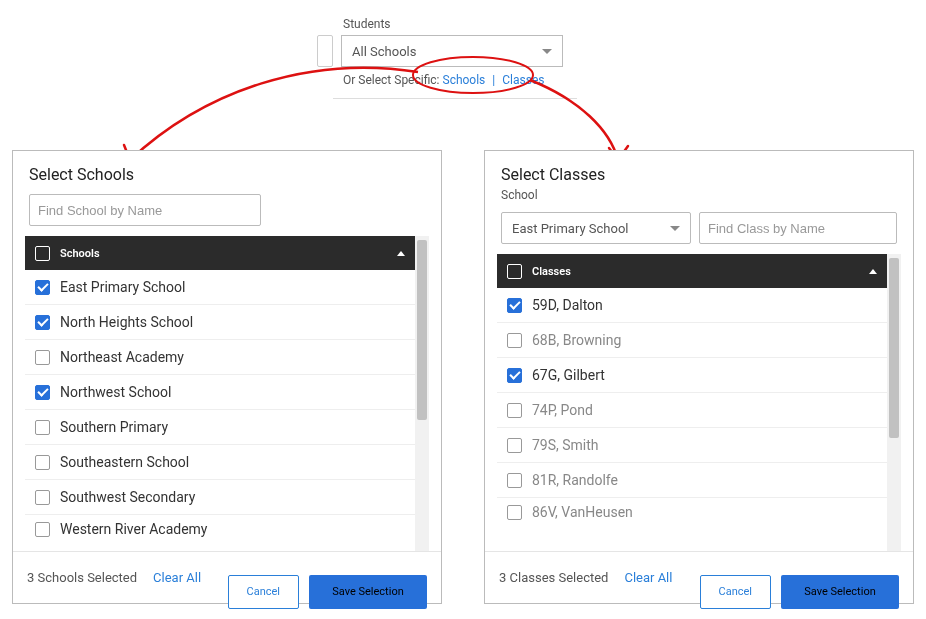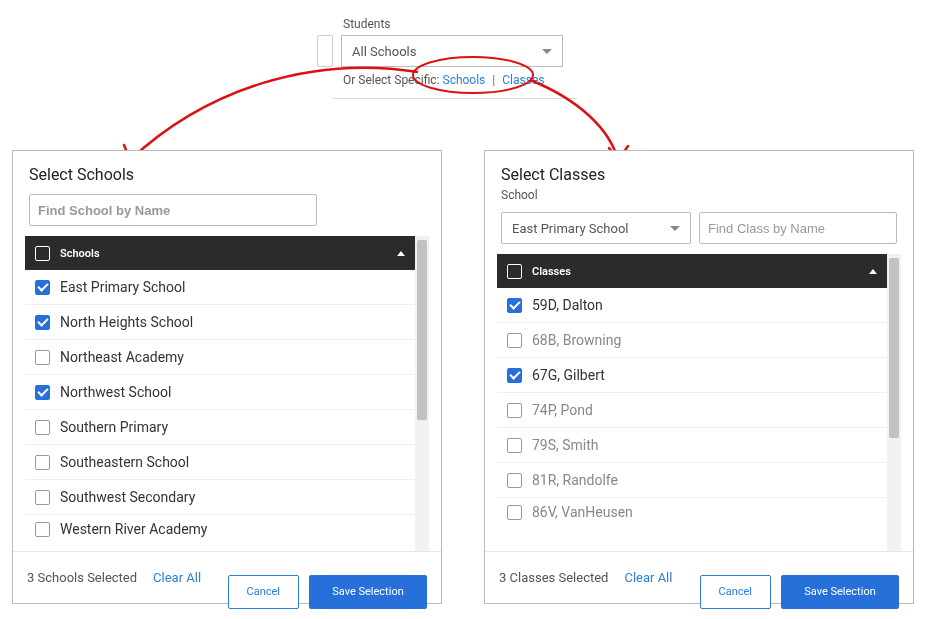--- a/index.html
+++ b/index.html
@@ -122,21 +122,21 @@
     .text-input {
       height: 32px;
       border: 1px solid #bbb;
       border-radius: 2px;
       padding: 0 8px;
       font-size: 13px;
       color: #555;
       outline: none;
     }
     .text-input::placeholder { color: #999; }
-    .search-schools .text-input { width: 288px; font-weight: bold; }
+    .search-schools .text-input { width: 232px; }
     .search-classes .school-select {
       width: 190px;
       display: flex;
       align-items: center;
       justify-content: space-between;
       padding: 0 10px;
       height: 32px;
       border: 1px solid #bbb;
       border-radius: 2px;
       background: #fff;
@@ -274,21 +274,21 @@
       border: 1px solid transparent;
       margin-top: 28px;
     }
     .btn-cancel {
       background: #fff;
       border: 1px solid #2a7fd9;
       color: #2a7fd9;
     }
     .btn-save {
       background: #2770d9;
-      color: #ffffff;
+      color: #000000;
       width: 118px;
       justify-content: center;
     }
 
     .row-label { flex: 1; }
   </style>
 </head>
 <body>
 
 <div class="top-filter">

